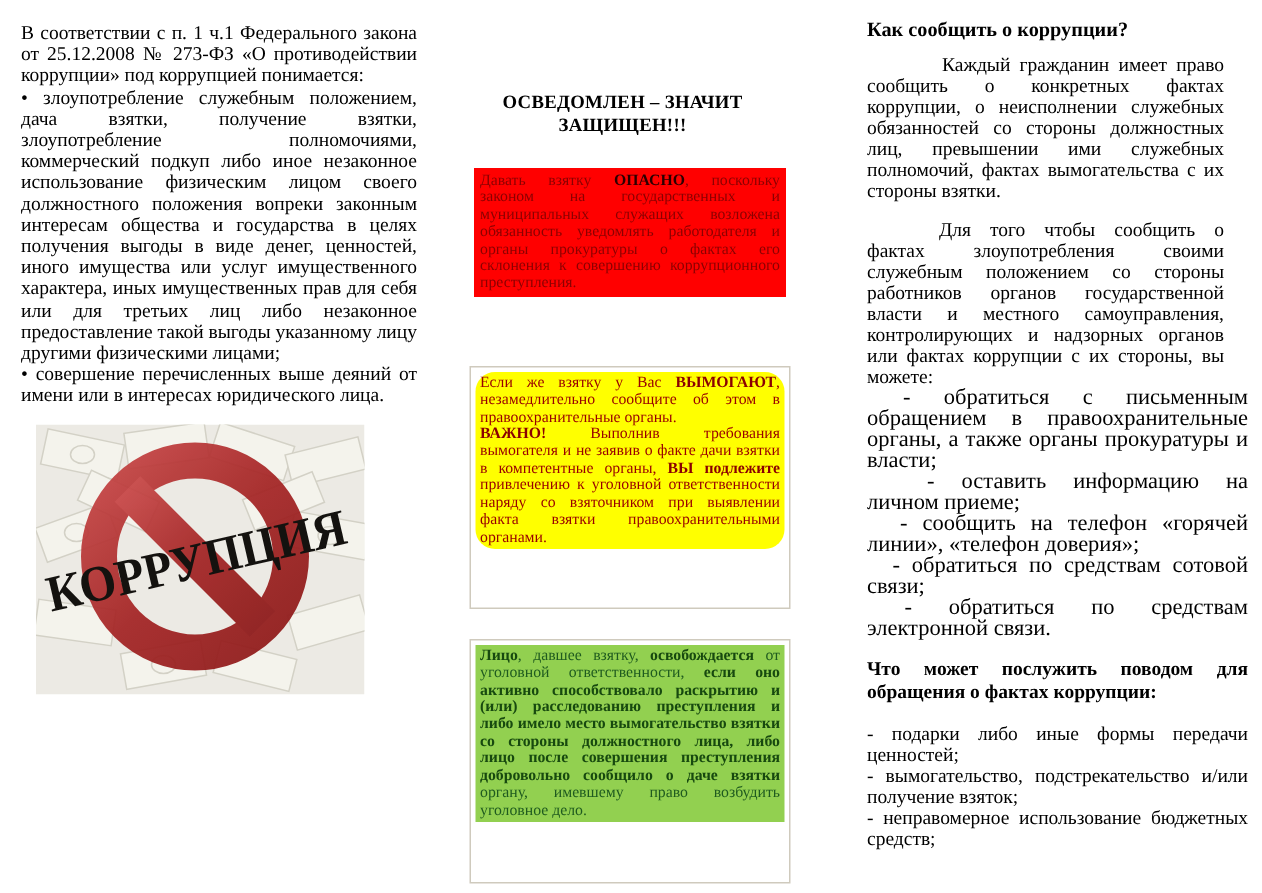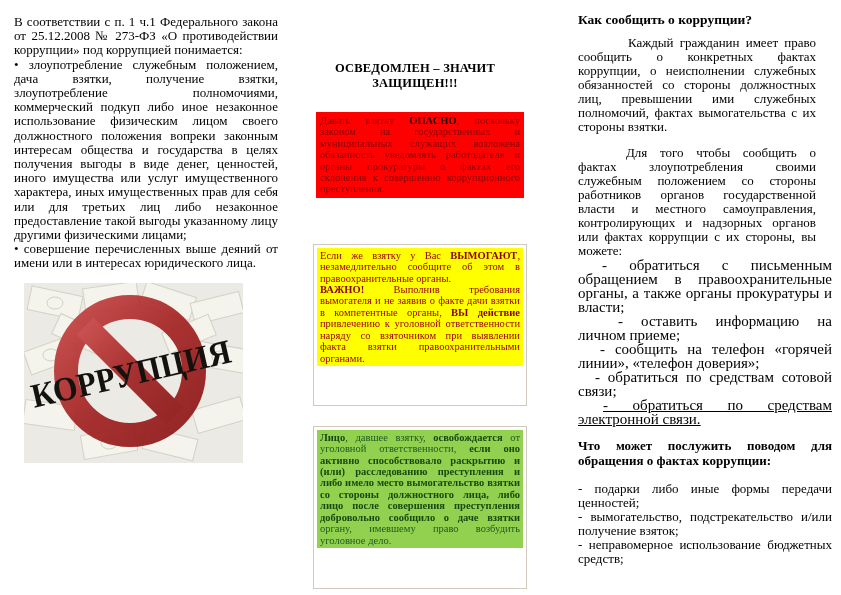--- a/index.html
+++ b/index.html
@@ -15,38 +15,38 @@
   .mid-title { font-weight:bold; font-size:12.5px; text-align:center; letter-spacing:0.2px; }
 
   .box-text  { font-size:10.5px; line-height:11.4px; text-align:justify; }
   .red-box   { margin:21px 0 0 16px; width:200px; background:#ff0000; color:#8b0000; padding:3px 4px; }
   .red-box b { color:#2b0000; }
 
   .panel        { width:206px; margin-left:13px; border:1px solid #cfcabd; background:#ffffff; padding:3px; }
   .panel-yellow { margin-top:46px; height:154px; }
   .panel-green  { margin-top:20px; height:155px; }
   .fill         { padding:2px 3px; }
-  .fill-yellow  { background:#ffff00; color:#990000; }
+  .fill-yellow  { background:#ffff00; color:#990000;border-radius:13px; }
   .fill-yellow b{ color:#8b0000; }
   .fill-green   { background:#92d050; color:#1f5b1f; }
   .fill-green b { color:#17490f; }
   .fill p { margin:0; }
 
   .rc-heading  { font-size:13.5px; font-weight:bold; margin:0 0 8px 0; }
   .rc-p   { font-size:13px; line-height:14px; text-align:justify; margin:0 16px 12px 0; }
   .rc-p3  { margin-bottom:0; }
   .ind-50 { text-indent:50px; }
   .ind-48 { text-indent:48px; }
   .ind-30 { text-indent:30px; }
   .way    { margin:0; font-size:15px; line-height:14px; text-align:justify; }
   .ind-24 { text-indent:24px; }
   .ind-40 { text-indent:40px; }
   .ind-22 { text-indent:22px; }
   .ind-17 { text-indent:17px; }
-  .ind-25 { text-indent:25px;text-decoration:underline; }
+  .ind-25 { text-indent:25px; }
   .rc-heading2 { font-size:13px; line-height:15px; font-weight:bold; text-align:justify; margin:12px 0 14px 0; }
   .reason { margin:0; font-size:13px; line-height:14px; text-align:justify; }
 
   .corruption-img { display:block; margin:12px 0 0 10px; }
 </style>
 </head>
 <body>
 
 <div class="page">
 
@@ -93,21 +93,21 @@
   <div class="col col-mid">
     <div class="mid-title">ОСВЕДОМЛЕН – ЗНАЧИТ ЗАЩИЩЕН!!!</div>
 
     <div class="red-box box-text">
       <span>Давать взятку </span><b>ОПАСНО</b><span>, поскольку законом на государственных и муниципальных служащих возложена обязанность уведомлять работодателя и органы прокуратуры о фактах его склонения к совершению коррупционного преступления.</span>
     </div>
 
     <div class="panel panel-yellow">
       <div class="fill fill-yellow box-text">
         <p><span>Если же взятку у Вас </span><b>ВЫМОГАЮТ</b><span>, незамедлительно сообщите об этом в правоохранительные органы.</span></p>
-        <p><b>ВАЖНО!</b><span> Выполнив требования вымогателя и не заявив о факте дачи взятки в компетентные органы, </span><b>ВЫ действие</b><span> привлечению к уголовной ответственности наряду со взяточником при выявлении факта взятки правоохранительными органами.</span></p>
+        <p><b>ВАЖНО!</b><span> Выполнив требования вымогателя и не заявив о факте дачи взятки в компетентные органы, </span><b>ВЫ подлежите</b><span> привлечению к уголовной ответственности наряду со взяточником при выявлении факта взятки правоохранительными органами.</span></p>
       </div>
     </div>
 
     <div class="panel panel-green">
       <div class="fill fill-green box-text">
         <p><b>Лицо</b><span>, давшее взятку, </span><b>освобождается</b><span> от уголовной ответственности, </span><b>если оно активно способствовало раскрытию и (или) расследованию преступления и либо имело место вымогательство взятки со стороны должностного лица, либо лицо после совершения преступления добровольно сообщило о даче взятки</b><span> органу, имевшему право возбудить уголовное дело.</span></p>
       </div>
     </div>
   </div>
 

